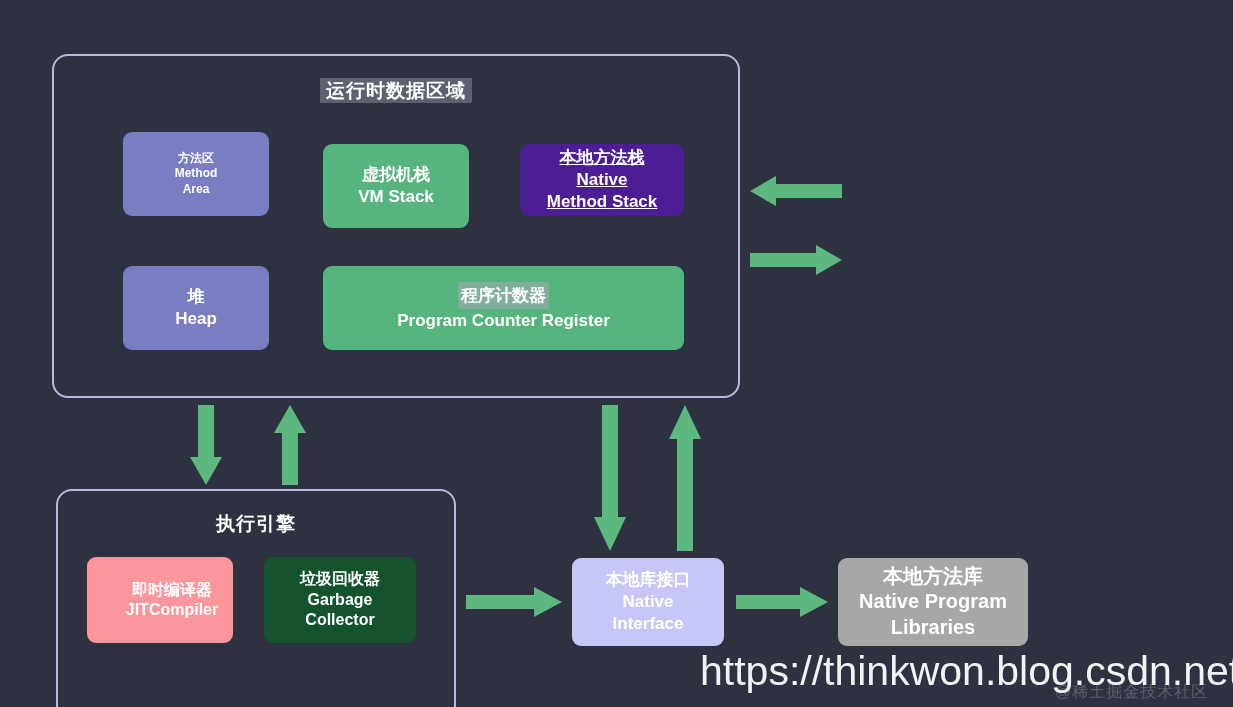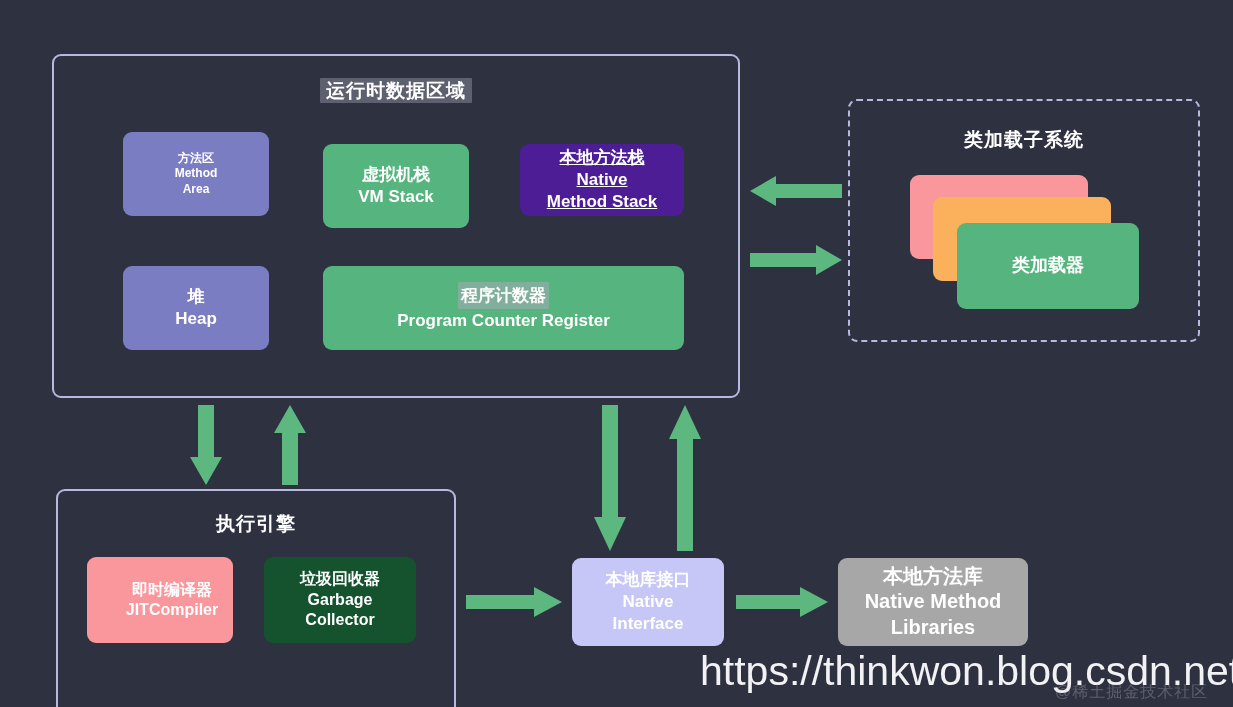--- a/index.html
+++ b/index.html
@@ -19,21 +19,21 @@
   .canvas {
     position: absolute;
     inset: 0;
     background: #2e3140;
   }
 
   
   .panel {
     position: absolute;
     border: 2px solid #b9b9e0;
-    border-radius: 9px;
+    border-radius: 16px;
     box-sizing: border-box;
   }
   .panel.dashed {
     border-style: dashed;
     border-width: 2px;
   }
 
   .panel-title {
     position: absolute;
     left: 0; right: 0;
@@ -132,29 +132,20 @@
     </div>
 
     <div class="card" style="left:269px; top:210px; width:361px; height:84px; background:#56b47f; font-size:17px;">
       <span class="cn">
         <span class="hl">程序计数器</span>
       </span>
       <span class="en" style="font-size:17px; margin-top:3px;">Program Counter Register</span>
     </div>
   </div>
 
-  <div class="panel dashed" style="left:848px; top:99px; width:352px; height:243px;">
-    <div class="panel-title" style="top:26px; font-size:19px;">类加载子系统</div>
-
-    <div class="card" style="left:60px; top:74px; width:178px; height:84px; background:#f9979d;"></div>
-    <div class="card" style="left:83px; top:96px; width:178px; height:84px; background:#fbb15c;"></div>
-    <div class="card" style="left:107px; top:122px; width:182px; height:86px; background:#56b47f; font-size:18px;">
-      <span class="cn">类加载器</span>
-    </div>
-  </div>
 
   <div class="panel" style="left:56px; top:489px; width:400px; height:237px;">
     <div class="panel-title" style="top:20px; font-size:19px;">执行引擎</div>
 
     <div class="card" style="left:29px; top:66px; width:146px; height:86px; background:#f9979d; font-size:16px;padding-left:24px;">
       <span class="cn">即时编译器</span>
       <span class="en">JITCompiler</span>
     </div>
 
     <div class="card" style="left:206px; top:66px; width:152px; height:86px; background:#14532d; font-size:16px;">
@@ -165,21 +156,21 @@
   </div>
 
   <div class="card" style="left:572px; top:558px; width:152px; height:88px; background:#c7c7f7; font-size:17px;">
     <span class="cn">本地库接口</span>
     <span class="en">Native</span>
     <span class="en">Interface</span>
   </div>
 
   <div class="card" style="left:838px; top:558px; width:190px; height:88px; background:#a7a7a7; font-size:20px;">
     <span class="cn">本地方法库</span>
-    <span class="en">Native Method</span>
+    <span class="en">Native Program</span>
     <span class="en">Libraries</span>
   </div>
 
   <div class="arrow" style="left:750px; top:174px; width:92px; height:34px;">
     <svg width="92" height="34" viewBox="0 0 92 34">
       <polygon points="0,17 26,2 26,10 92,10 92,24 26,24 26,32" fill="#5cb87f"></polygon>
     </svg>
   </div>
 
   <div class="arrow" style="left:750px; top:243px; width:92px; height:34px;">

